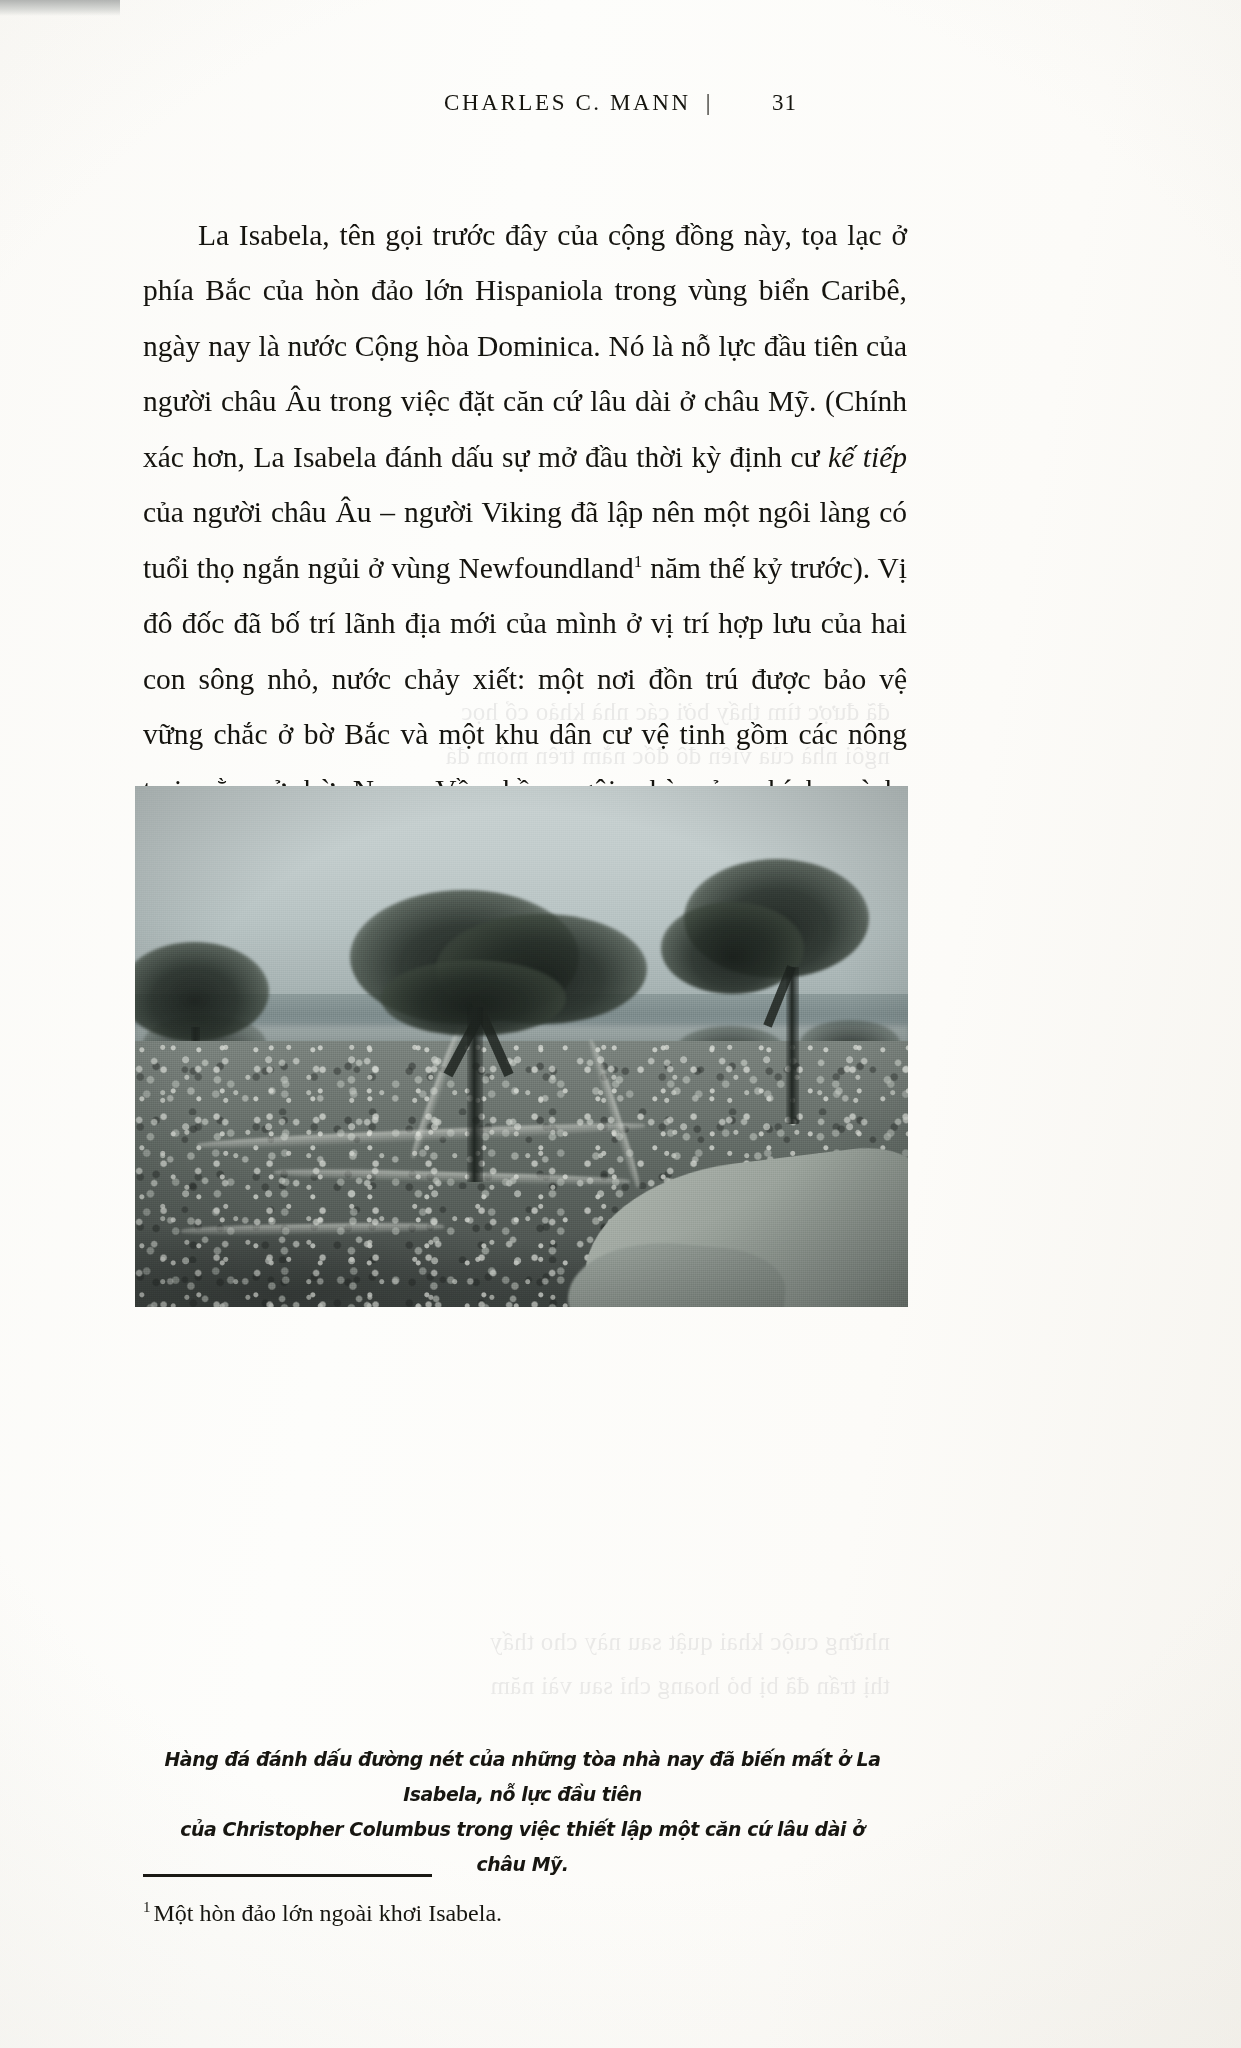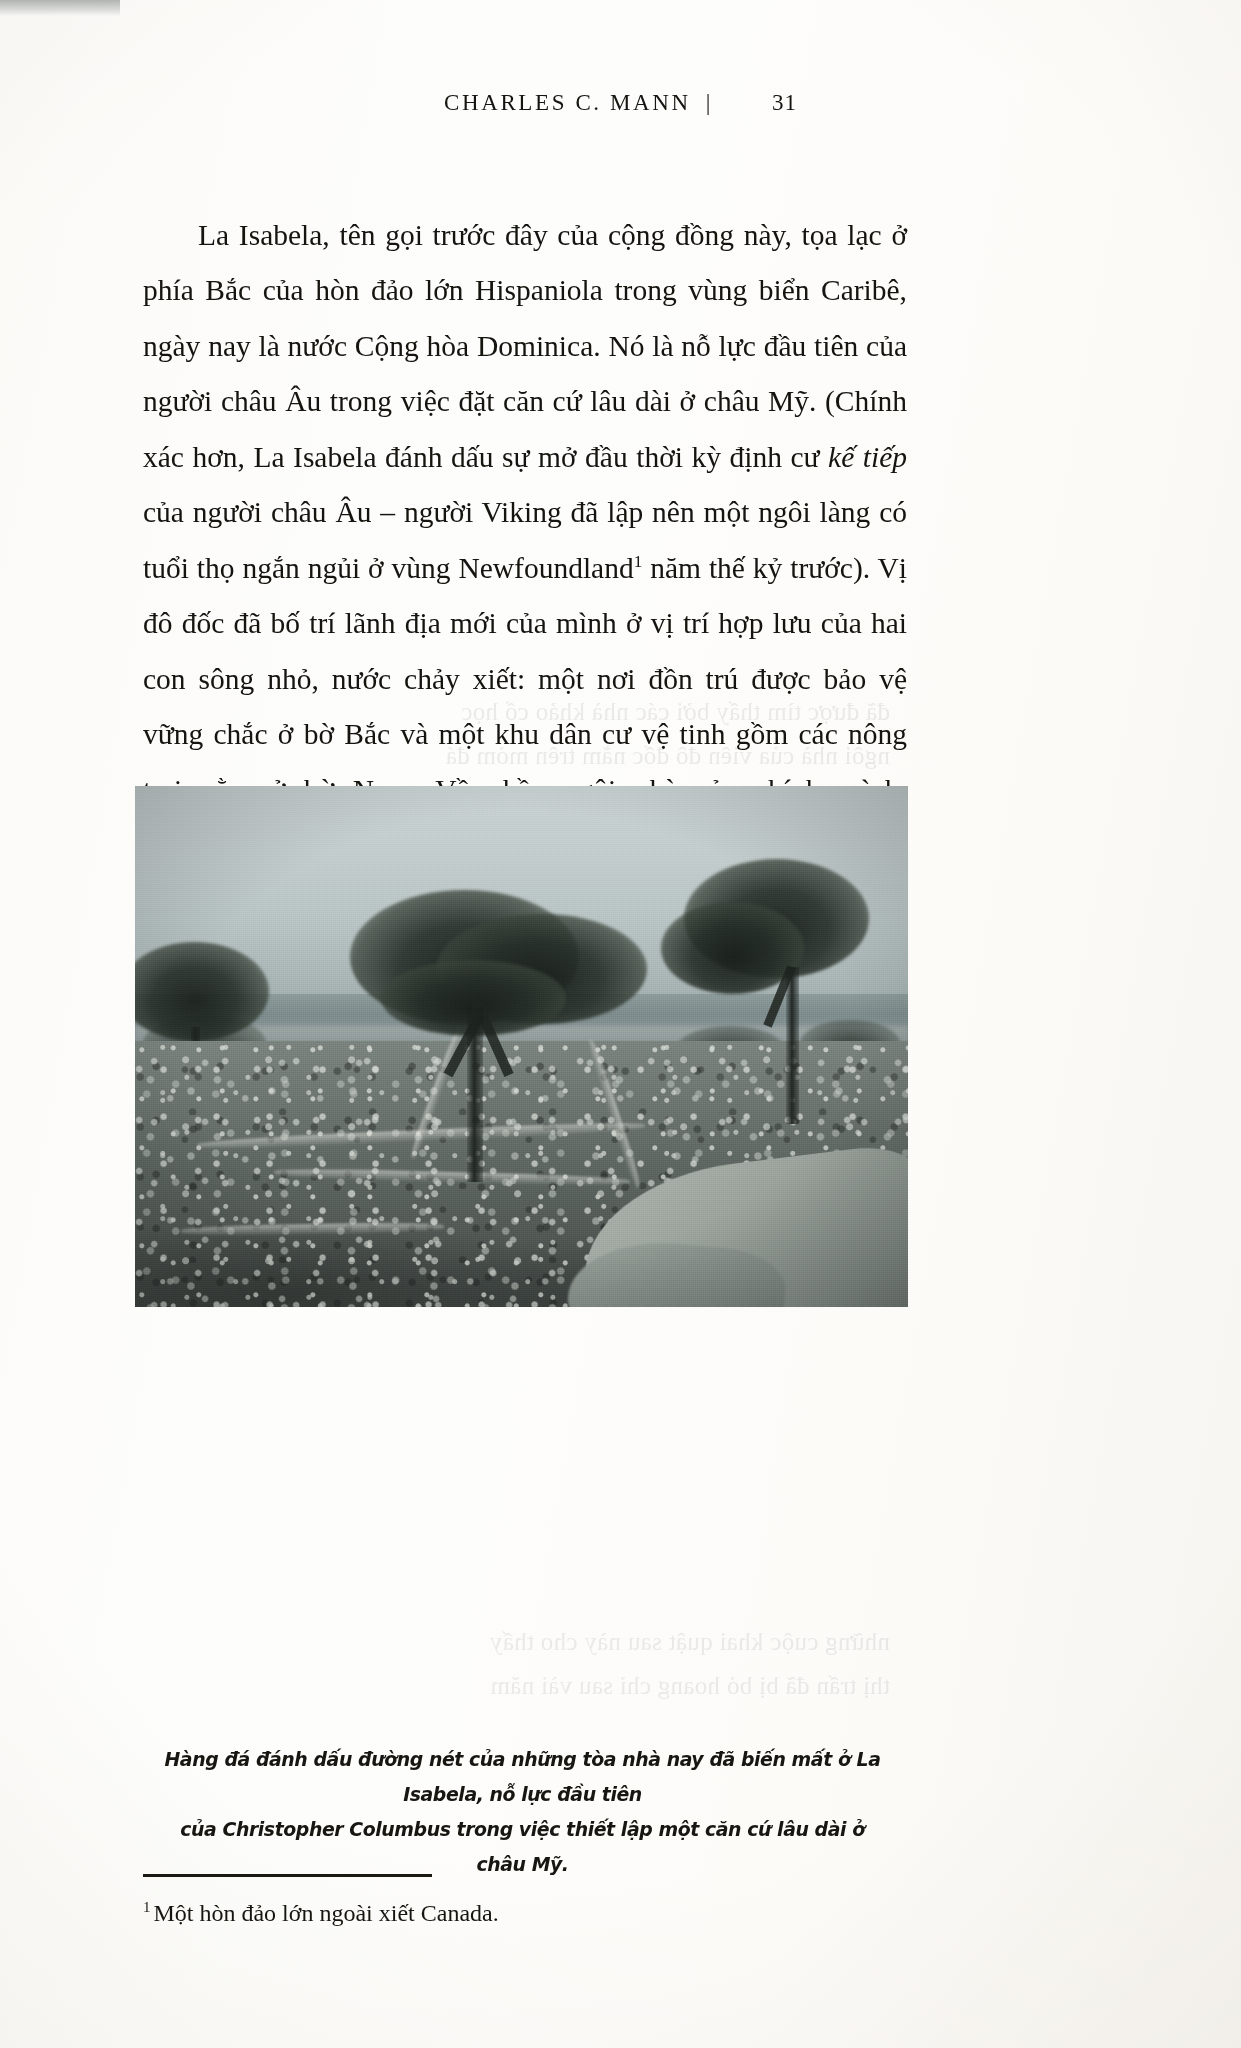--- a/index.html
+++ b/index.html
@@ -391,16 +391,16 @@
   </div>
 
   <div class="caption">
     <div>Hàng đá đánh dấu đường nét của những tòa nhà nay đã biến mất ở La Isabela, nỗ lực đầu tiên</div>
     <div>của Christopher Columbus trong việc thiết lập một căn cứ lâu dài ở châu Mỹ.</div>
   </div>
 
   <div class="footnote-rule"></div>
 
   <div class="footnote">
-    <sup>1</sup><span>Một hòn đảo lớn ngoài xiết Canada.</span>
+    <sup>1</sup><span>Một hòn đảo lớn ngoài khơi Isabela.</span>
   </div>
 
 </div>
 
 </body></html>

